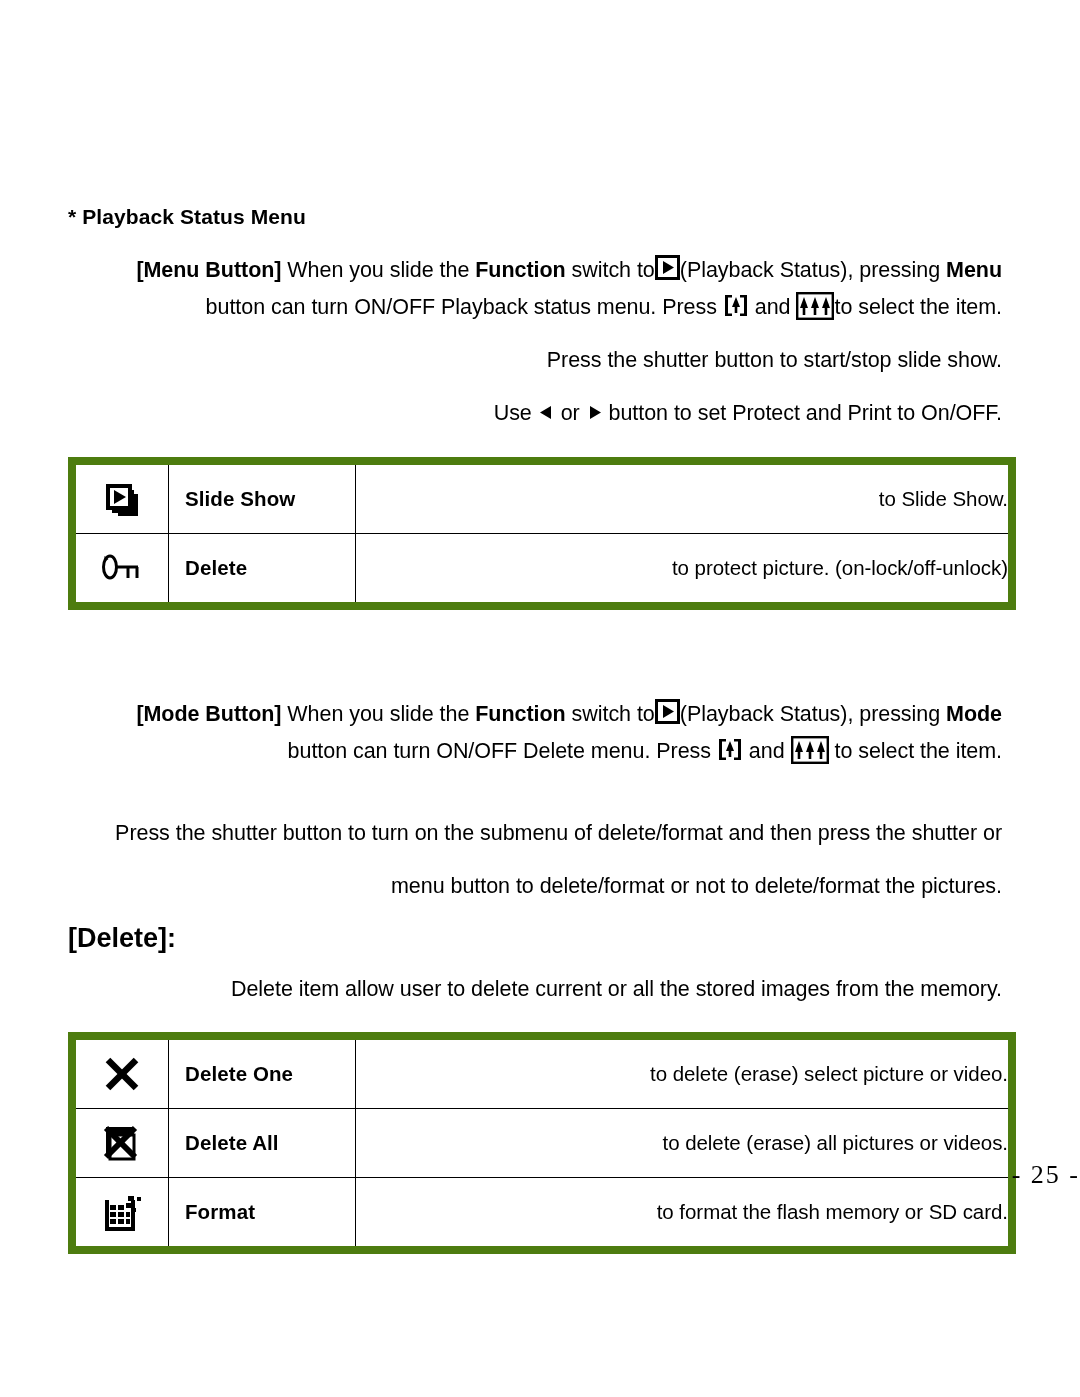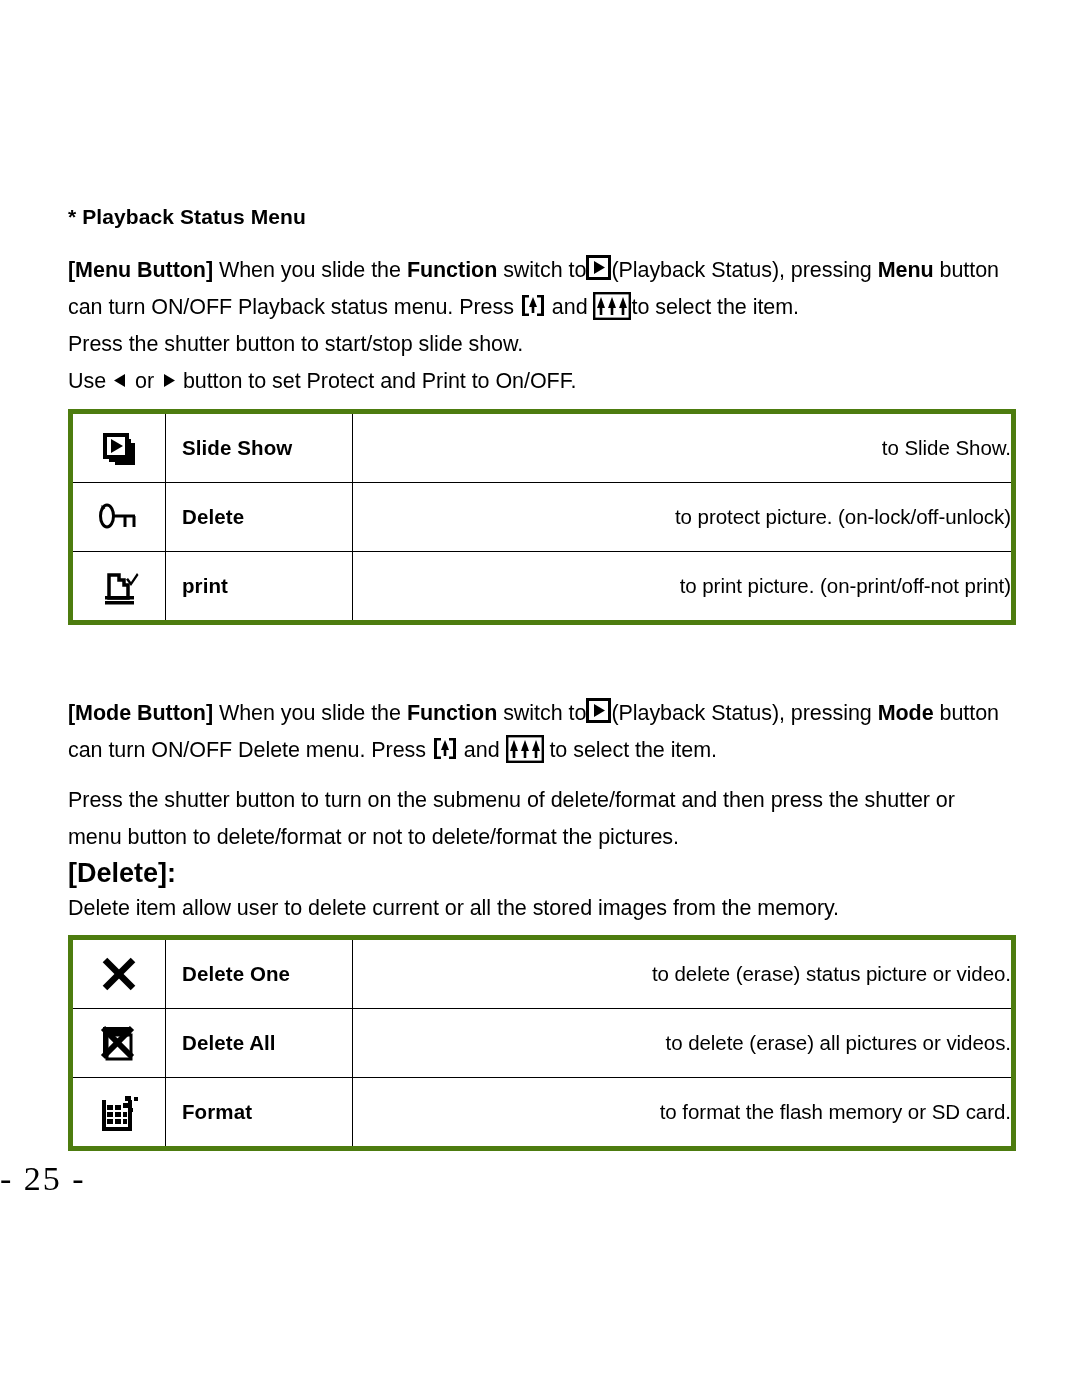--- a/index.html
+++ b/index.html
@@ -32,22 +32,23 @@
   .h-star {
     font-size: 21px;
     font-weight: bold;
     letter-spacing: 0.1px;
     margin: 0 0 22px 0;
     line-height: 1.25;
   }
   .para {
     font-size: 21.5px;
     line-height: 37px;
-    margin: 0;
+    margin: 16px;
     letter-spacing: -0.05px;
+    text-align: right;
   }
   .b { font-weight: bold; }
   .gap-sm { height: 9px; }
   .gap-md { height: 20px; }
   .gap-lg { height: 34px; }
 
   .sub-head {
     font-size: 27px;
     font-weight: bold;
     margin: 0;
@@ -59,21 +60,21 @@
     display: inline-block;
     vertical-align: -3px;
     line-height: 0;
   }
   .gl svg { display: block; }
 
   
   .tbl {
     width: 948px;
     border-collapse: collapse;
-    border: 5px solid #4d7c0f;
+    border: 8px solid #4d7c0f;
     table-layout: fixed;
   }
   .tbl td {
     border: 1.5px solid #000;
     padding: 0;
     vertical-align: middle;
   }
   .col-icon { width: 92px; }
   .col-name { width: 170px; }
   .col-desc { width: auto; }
@@ -100,23 +101,23 @@
     letter-spacing: -0.05px;
     text-align: right;
   }
 
   
   .pageno {
     position: absolute;
     left: 0;
     top: 1160px;
     width: 1080px;
-    text-align: left;
+    text-align: right;
     font-family: "Liberation Serif", serif;
-    font-size: 34px;
+    font-size: 26px;
     letter-spacing: 2px;
   }
 </style>
 </head>
 <body>
 
 <div class="page">
   <div class="content">
 
     <div class="h-star">* Playback Status Menu</div>
@@ -204,36 +205,20 @@
                   <path d="M30 19 V30"></path>
                   <path d="M39 19 V30"></path>
                 </g>
                 <path d="M6.5 8 l4 3 l-4 3 z" fill="#000"></path>
               </svg>
             </span>
           </td>
           <td class="cell-name col-name">Delete</td>
           <td class="cell-desc col-desc">to protect picture. (on-lock/off-unlock)</td>
         </tr>
-        <tr>
-          <td class="cell-icon col-icon">
-            <span class="iconwrap">
-              <svg width="44" height="44" viewBox="0 0 44 44">
-                <g fill="#000">
-                  <path d="M12 11 h10 v5 h5 v5 h4 v13 h-19 z" fill="#fff" stroke="#000" stroke-width="3.5"></path>
-                  <rect x="8" y="32" width="29" height="3.5"></rect>
-                  <rect x="8" y="37" width="29" height="3.5"></rect>
-                  <polygon points="31,14 34,18 40,9 41.5,11 34,22 29,15.5"></polygon>
-                </g>
-              </svg>
-            </span>
-          </td>
-          <td class="cell-name col-name">print</td>
-          <td class="cell-desc col-desc">to print picture. (on-print/off-not print)</td>
-        </tr>
       </tbody>
     </table>
 
     <div class="gap-lg" style="height:70px;"></div>
 
     <p class="para">
       <span class="b">[Mode Button]</span>
       <span>When you slide the</span>
       <span class="b">Function</span>
       <span>switch to</span><span class="gl"><svg width="25" height="25" viewBox="0 0 25 25">
@@ -287,21 +272,21 @@
             <span class="iconwrap">
               <svg width="42" height="42" viewBox="0 0 42 42">
                 <g stroke="#000" stroke-width="6.5" stroke-linecap="butt">
                   <path d="M7 7 L35 35"></path>
                   <path d="M35 7 L7 35"></path>
                 </g>
               </svg>
             </span>
           </td>
           <td class="cell-name col-name">Delete One</td>
-          <td class="cell-desc col-desc">to delete (erase) status picture or video.</td>
+          <td class="cell-desc col-desc">to delete (erase) select picture or video.</td>
         </tr>
         <tr>
           <td class="cell-icon col-icon">
             <span class="iconwrap">
               <svg width="42" height="42" viewBox="0 0 42 42">
                 <g fill="#000">
                   <path d="M5 5 h28 v28 h-28 z"></path>
                   <path d="M9 13 h24 v24 h-24 z" fill="#fff" stroke="#000" stroke-width="3"></path>
                 </g>
                 <g stroke="#000" stroke-width="6" stroke-linecap="butt">

